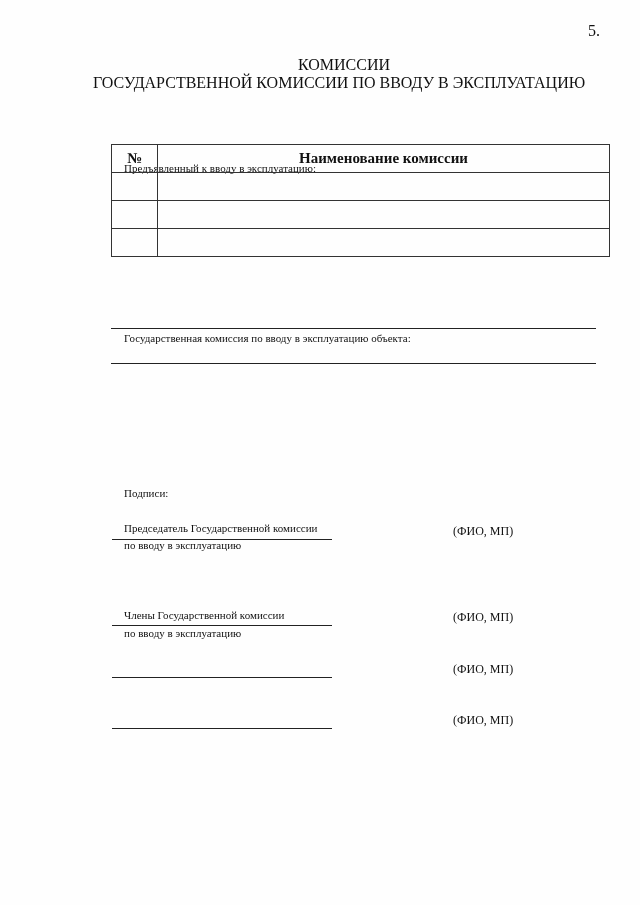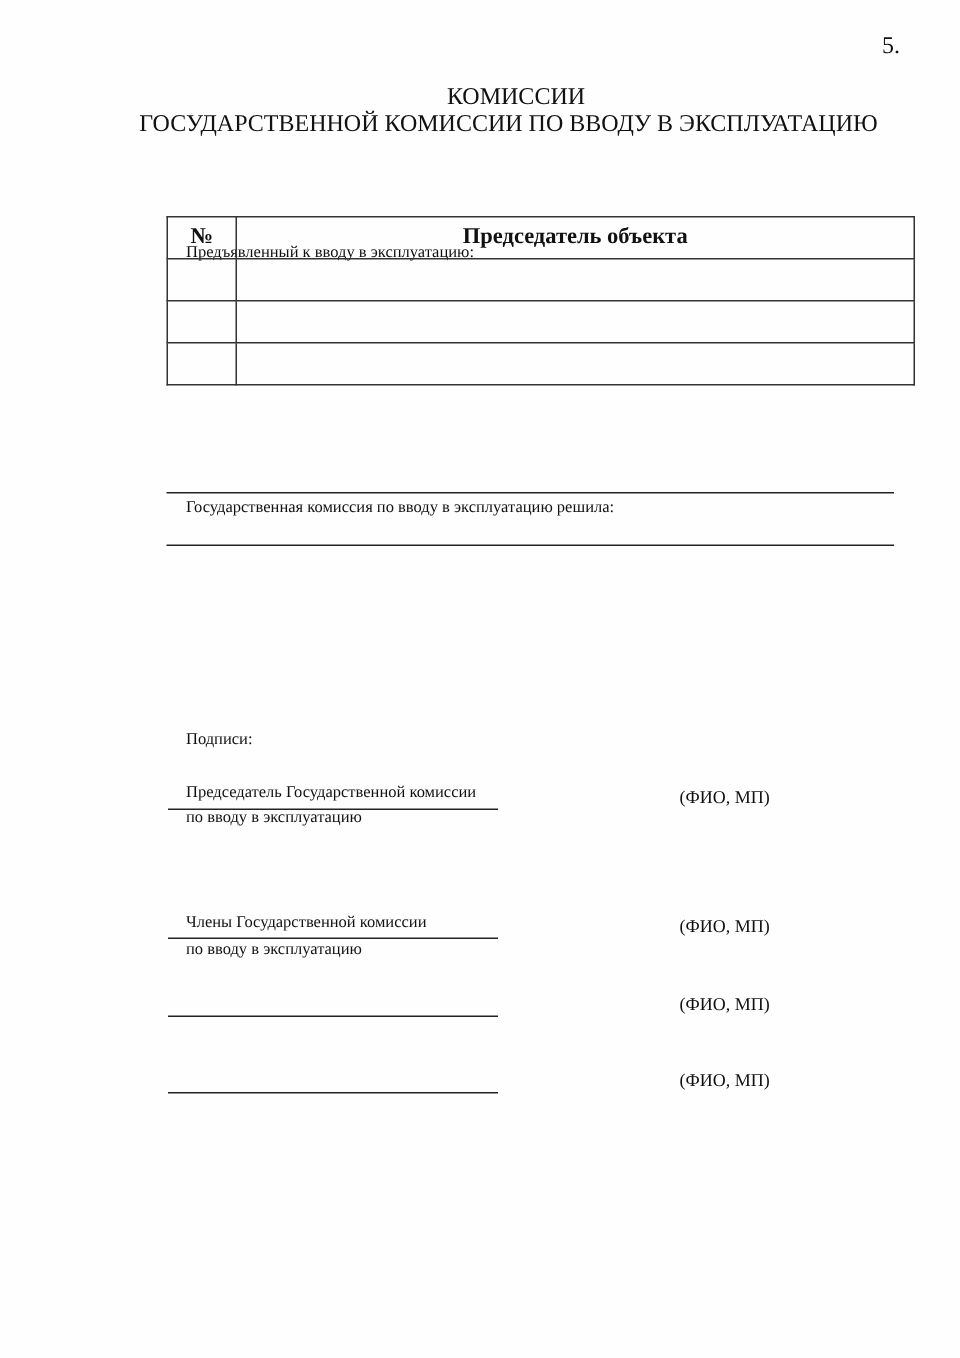--- a/index.html
+++ b/index.html
@@ -86,38 +86,38 @@
     <div class="line1">КОМИССИИ</div>
     <div class="line2">ГОСУДАРСТВЕННОЙ КОМИССИИ ПО ВВОДУ В ЭКСПЛУАТАЦИЮ</div>
   </div>
 
   <div class="label" style="top:111px;">Предъявленный к вводу в эксплуатацию:</div>
 
   <table class="objects">
     <tbody>
         <tr>
       <th class="col-num">№</th>
-      <th>Председатель объекта</th>
+      <th>Наименование комиссии</th>
     </tr>
     <tr>
       <td class="col-num"></td>
       <td></td>
     </tr>
     <tr>
       <td class="col-num"></td>
       <td></td>
     </tr>
     <tr>
       <td class="col-num"></td>
       <td></td>
     </tr>
   </tbody>
     </table>
 
-  <div class="label" style="top:281px;">Государственная комиссия по вводу в эксплуатацию решила:</div>
+  <div class="label" style="top:281px;">Государственная комиссия по вводу в эксплуатацию объекта:</div>
 
   <div class="rule" style="left:111px; width:485px; top:328px;"></div>
   <div class="rule" style="left:111px; width:485px; top:363px;"></div>
 
   <div class="label" style="top:436px;">Подписи:</div>
 
   <div class="label" style="top:471px;">Председатель Государственной комиссии</div>
   <div class="label" style="top:488px;">по вводу в эксплуатацию</div>
 
   <div class="rule" style="left:112px; width:220px; top:539px;"></div>

